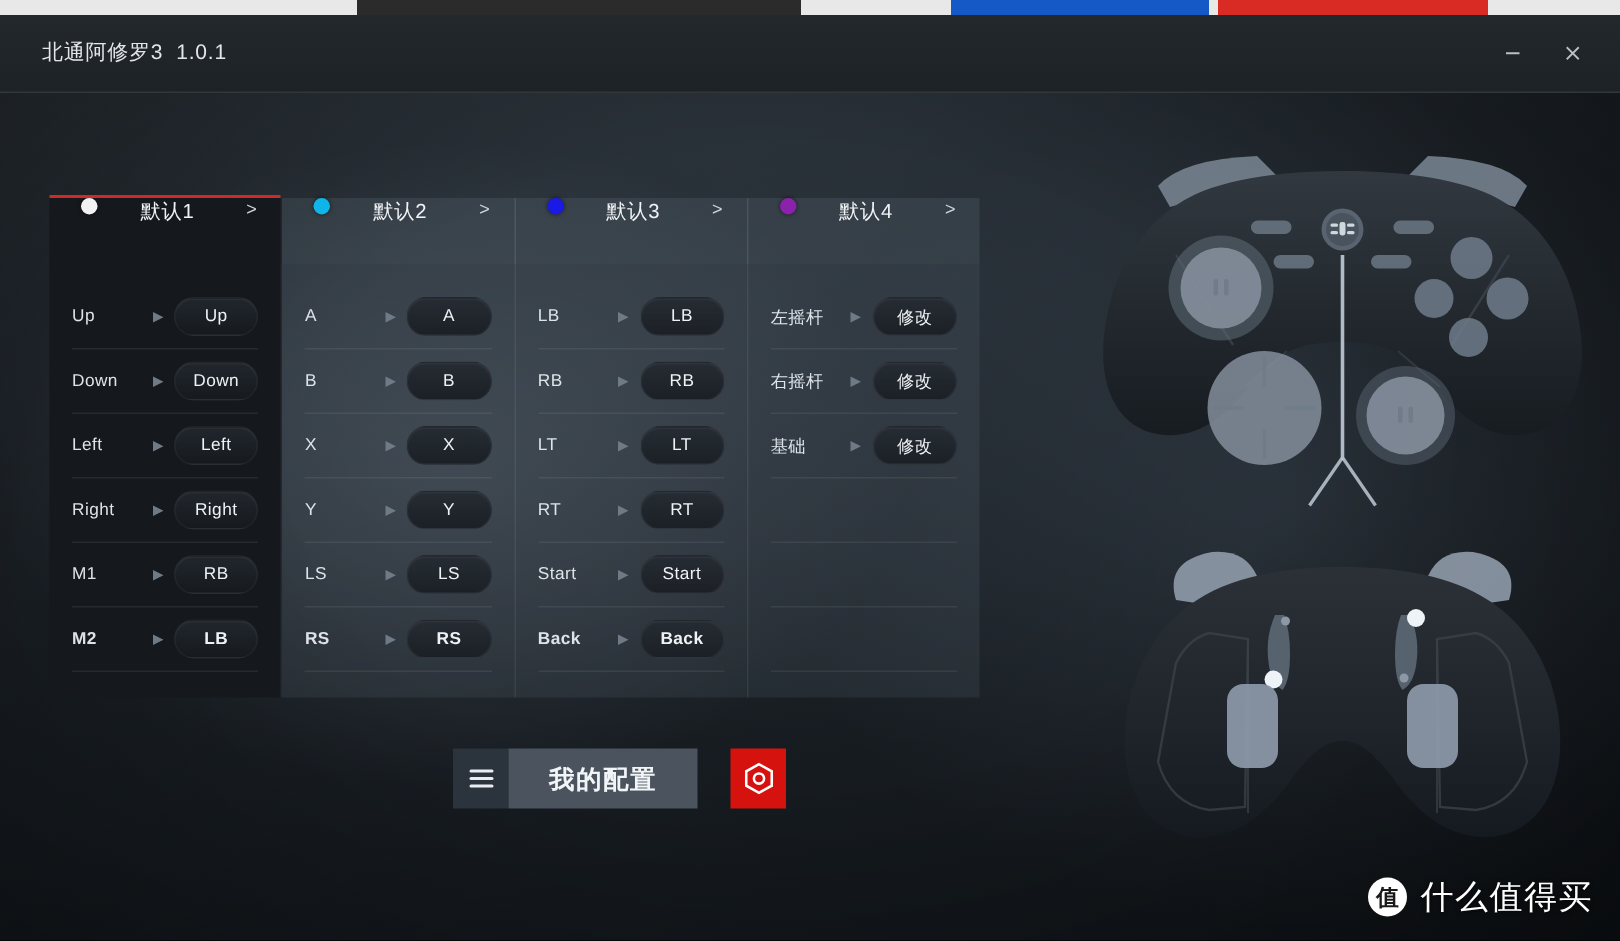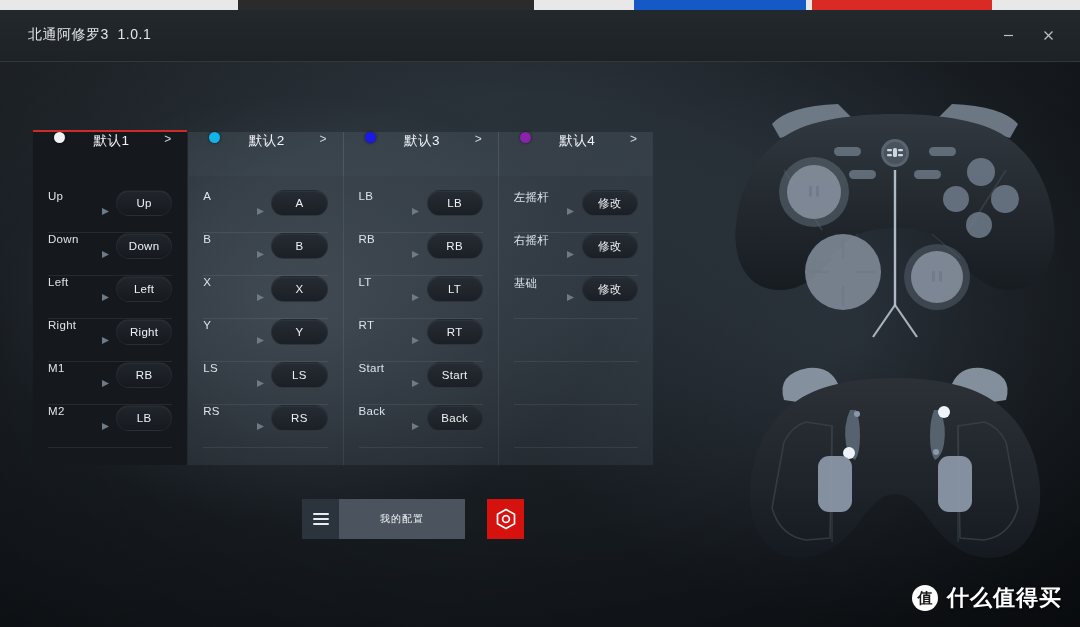--- a/index.html
+++ b/index.html
@@ -150,23 +150,24 @@
     border-right: 1px solid rgba(255,255,255,0.07);
     padding: 14px 15px 0 15px;
   }
   .panel:last-child { border-right: none; }
   .panel.active-panel { background: #15191e; }
 
   .row {
     position: relative;
     height: 43px;
     display: flex;
+    align-items: center;
     border-bottom: 1px solid rgba(255,255,255,0.075);
   }
-  .row:last-child { border-bottom: 1px solid rgba(255,255,255,0.075); }
+  .row:last-child { border-bottom: 1px solid rgba(255,255,255,0.075); font-weight: bold; }
 
   .row-src {
     width: 46px;
     font-size: 11.5px;
     color: #dde3e9;
     white-space: nowrap;
     letter-spacing: 0.3px;
   }
   .row-arrow {
     width: 22px;
@@ -203,22 +204,23 @@
     gap: 22px;
     z-index: 4;
   }
   .btn-group { display: flex; height: 40px; cursor: pointer; }
   .btn-icon {
     width: 37px;
     display: flex; align-items: center; justify-content: center;
   }
   .btn-text {
     display: flex; align-items: center; justify-content: center;
-    font-size: 10px;
+    font-size: 17px;
     letter-spacing: 1px;
+    font-weight: bold;
   }
   .grp-my .btn-icon { background: #2b333c; }
   .grp-my .btn-text { width: 126px; background: #4a535e; color: #f2f5f8; }
   .grp-guide .btn-icon { background: #d6120f; }
   .grp-guide .btn-text { width: 130px; background: #f5201c; color: #ffffff; }
 
   
   .controllers {
     position: absolute;
     top: 52px; right: 0;
@@ -242,21 +244,21 @@
     background: #fff;
     color: #1a1a1a;
     display: flex; align-items: center; justify-content: center;
     font-size: 15px;
     font-weight: bold;
   }
   .wm-text {
     font-size: 22px;
     color: #ffffff;
     letter-spacing: 1px;
-    font-weight: bold;
+    font-weight: normal;
     text-shadow: 0 1px 3px rgba(0,0,0,0.8);
   }
 </style>
 </head>
 <body>
 
 <div id="app">
 
   <div class="bg-strip">
     <div class="blk s-dark"></div>

